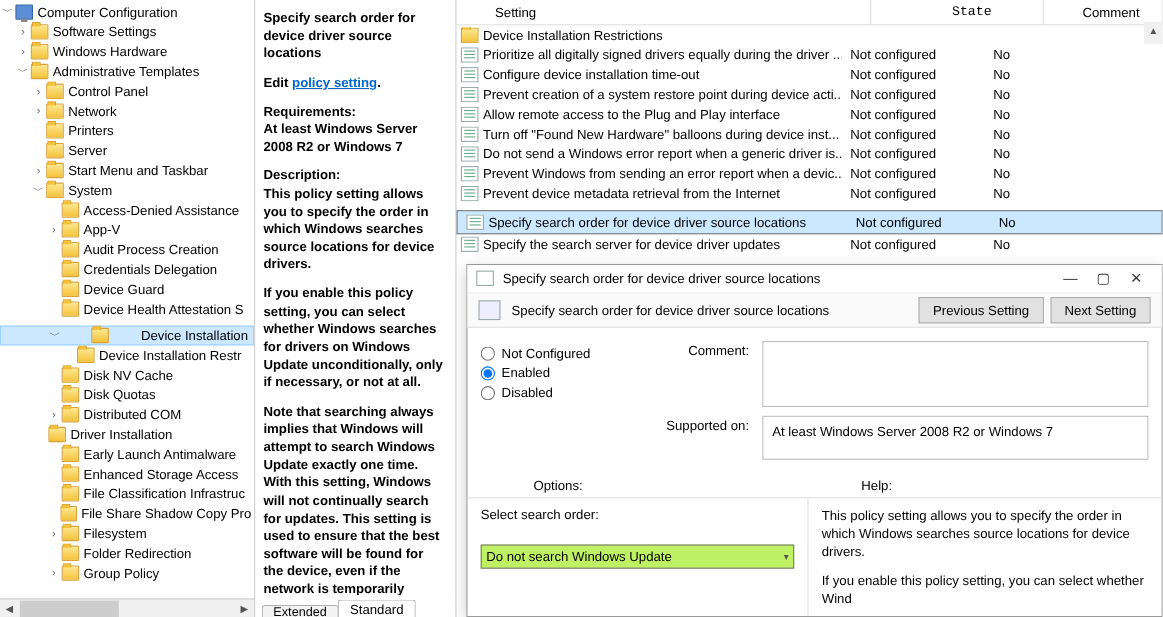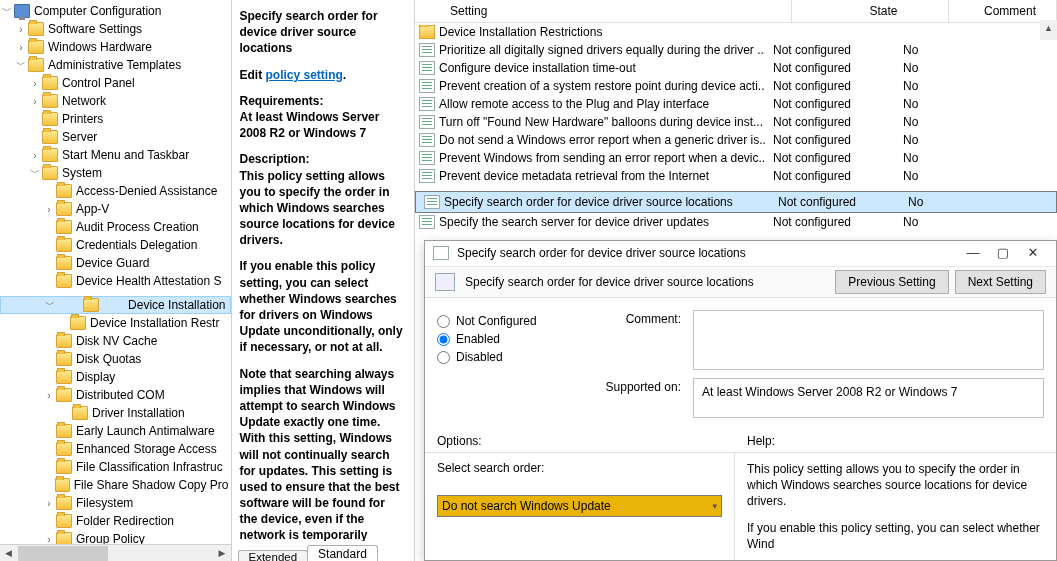--- a/index.html
+++ b/index.html
@@ -27,21 +27,21 @@
 .mid-body a { color:#0066cc; text-decoration:underline; }
 .mid-body p { margin-bottom:10px;font-weight:bold; }
 .tabs { height:20px; display:flex; align-items:flex-end; padding-left:6px; border-top:1px solid #fff; }
 .tab { border:1px solid #b0b0b0; border-bottom:none; border-radius:3px 3px 0 0; padding:1px 10px; font-size:12px; margin-right:-1px; background:#fff; position:relative; top:1px; }
 .tab.inactive { background:#f4f4f4; top:2px; padding:0 10px; font-size:11.5px; }
 
 
 .right { flex:1; position:relative; display:flex; flex-direction:column; }
 .hdr { display:flex; border-bottom:1px solid #e0e0e0; }
 .hdr > div { padding:4px 8px; border-right:1px solid #e0e0e0; font-weight:400;margin-left:27px; }
-.h-set { width:350px; } .h-state { width:130px; text-align:center; } .h-com { flex:1; text-align:right; padding-right:20px !important; }
+.h-set { width:350px; } .h-state { width:130px; text-align:center;font-family:Liberation Mono, monospace; } .h-com { flex:1; text-align:right; padding-right:20px !important; }
 .rows { }
 .row { display:flex; align-items:center; height:18px; }
 .row.sel { background:#cce8ff; }
 .c-set { width:350px; display:flex; align-items:center; padding-left:4px; white-space:nowrap; overflow:hidden; text-overflow:ellipsis; }
 .c-state { width:130px; padding-left:8px; }
 .c-com { flex:1; text-align:left; padding-left:8px; }
 .pico { width:16px; height:14px; margin-right:4px; background:#fff; border:1px solid #9aa; position:relative; flex-shrink:0; }
 .pico::before{content:"";position:absolute;left:2px;top:2px;right:2px;height:1px;background:#6a8;box-shadow:0 3px 0 #6a8, 0 6px 0 #6a8;}
 .fico { width:16px; height:14px; margin-right:4px; background:linear-gradient(#fce891,#f4c23a); border:1px solid #d8a33a; flex-shrink:0; position:relative; }
 .fico::before{content:"";position:absolute;top:-3px;left:0;width:6px;height:3px;background:#f4c23a;border:1px solid #d8a33a;border-bottom:none;}
@@ -60,26 +60,26 @@
 .btn { background:#e1e1e1; border:1px solid #adadad; padding:4px 12px; margin-left:6px; font-size:12px; }
 .dlg-body { flex:1; display:grid; grid-template-columns: 150px 90px 1fr; grid-template-rows: auto auto auto; padding:12px 12px 8px 12px; gap:8px 8px; align-items:start; }
 .radio { display:flex; align-items:center; margin:4px 0; }
 .radio input { margin-right:6px; }
 .lbl-r { text-align:right; padding-right:4px; padding-top:2px; }
 .txta { border:1px solid #c0c0c0; height:60px; width:100%; background:#fff; }
 .sup { border:1px solid #c0c0c0; padding:6px 8px; height:40px; background:#fff; }
 .dlg-lower { display:flex; border-top:1px solid #e0e0e0; flex:1; }
 .opt-col { width:310px; border-right:1px solid #e0e0e0; padding:8px 12px; }
 .help-col { flex:1; padding:8px 12px; line-height:1.35; overflow:hidden; }
-.sel { width:100%; height:22px; border:1px solid #7a7a7a; background:#eab308; padding:0 4px; display:flex; align-items:center; justify-content:space-between; margin-top:6px; }
+.sel { width:100%; height:22px; border:1px solid #7a7a7a; background:#bef264; padding:0 4px; display:flex; align-items:center; justify-content:space-between; margin-top:6px; }
 .sel .arr { font-size:9px; color:#555; }
 .lab { margin-bottom:20px; }
 .sect-lab { padding:0 12px 4px 12px; color:#000; }
 .sect-row { display:flex; }
-.sect-row > div:first-child { width:310px; padding-left:12px; }
+.sect-row > div:first-child { width:310px; padding-left:24px;margin-left:36px; }
 .sect-row > div:last-child { flex:1; padding-left:12px; }
 
 </style>
 </head>
 <body>
 
 <div class="main">
 
   <div class="tree">
     <div class="tree-inner">
@@ -177,30 +177,25 @@
           <span class="tw"></span>
           <span class="folder"></span>
           <span>Disk NV Cache</span>
         </div>
       <div class="tnode" style="padding-left:42px">
           <span class="tw"></span>
           <span class="folder"></span>
           <span>Disk Quotas</span>
         </div>
       <div class="tnode" style="padding-left:42px">
-          <span class="tw"></span>
-          <span class="folder"></span>
-          <span>Display</span>
-        </div>
-      <div class="tnode" style="padding-left:42px">
           <span class="tw">›</span>
           <span class="folder"></span>
           <span>Distributed COM</span>
         </div>
-      <div class="tnode" style="padding-left:58px">
+      <div class="tnode" style="padding-left:30px">
           <span class="tw"></span>
           <span class="folder"></span>
           <span>Driver Installation</span>
         </div>
       <div class="tnode" style="padding-left:42px">
           <span class="tw"></span>
           <span class="folder"></span>
           <span>Early Launch Antimalware</span>
         </div>
       <div class="tnode" style="padding-left:42px">

